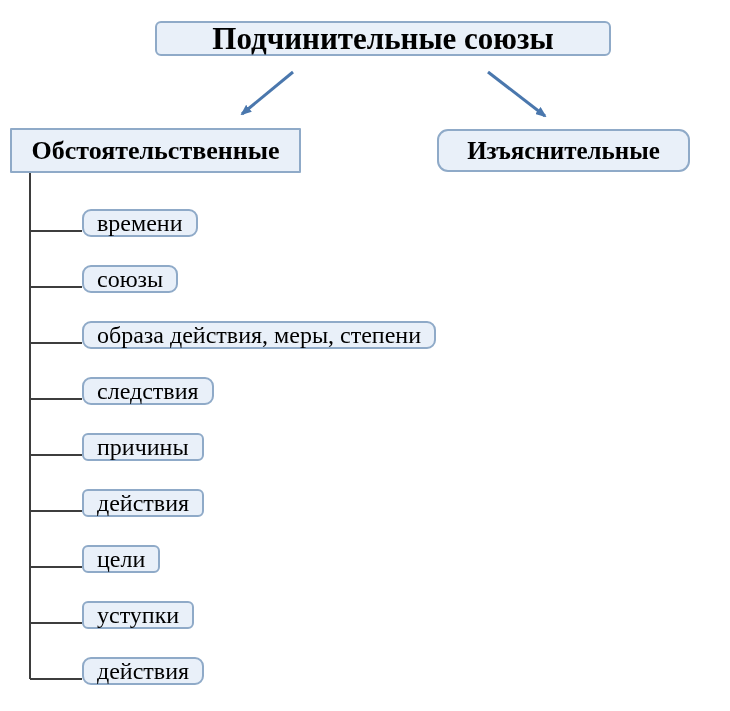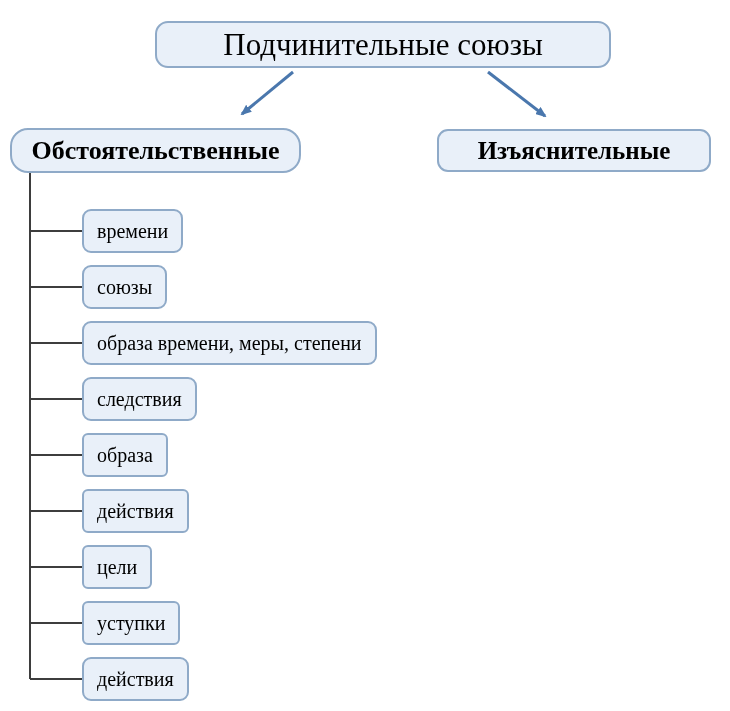--- a/index.html
+++ b/index.html
@@ -25,36 +25,37 @@
     background: var(--box-fill);
     border: 2px solid var(--box-border);
     display: flex;
     align-items: center;
     justify-content: center;
     color: var(--text);
   }
   .title-box {
     position: absolute;
     left: 155px; top: 21px;
-    width: 456px; height: 47px;
-    border-radius: 13px;
+    width: 456px; height: 35px;
+    border-radius: 6px;
     font-size: 31px;
+    font-weight: bold;
   }
   .branch-left {
     position: absolute;
     left: 10px; top: 128px;
     width: 291px; height: 45px;
-    border-radius: 18px;
+    border-radius: 1px;
     font-size: 26px;
     font-weight: 600;
   }
   .branch-right {
     position: absolute;
     left: 437px; top: 129px;
-    width: 274px; height: 43px;
+    width: 253px; height: 43px;
     border-radius: 11px;
     font-size: 25px;
     font-weight: 700;
   }
   .arrows-svg {
     position: absolute;
     left: 0; top: 0;
     width: 730px; height: 711px;
     pointer-events: none;
   }
@@ -75,24 +76,24 @@
     gap: 12px;
   }
   .item { position: relative; height: 44px; }
   .conn {
     position: absolute;
     left: -52px; top: 21px;
     width: 52px; height: 2px;
     background: var(--connector);
   }
   .node {
-    height: 44px;
+    height: 28px;
     padding: 11px 13px;
     border-radius: 9px;
-    font-size: 20px;
+    font-size: 24px;
     white-space: nowrap;
   }
   .item:nth-child(5) .node,
   .item:nth-child(6) .node,
   .item:nth-child(7) .node,
   .item:nth-child(8) .node { border-radius: 6px; }
 </style>
 </head>
 <body>
 
@@ -120,29 +121,29 @@
     <div class="item">
       <span class="conn"></span>
       <span class="node-box node">времени</span>
     </div>
     <div class="item">
       <span class="conn"></span>
       <span class="node-box node">союзы</span>
     </div>
     <div class="item">
       <span class="conn"></span>
-      <span class="node-box node">образа времени, меры, степени</span>
+      <span class="node-box node">образа действия, меры, степени</span>
     </div>
     <div class="item">
       <span class="conn"></span>
       <span class="node-box node">следствия</span>
     </div>
     <div class="item">
       <span class="conn"></span>
-      <span class="node-box node">образа</span>
+      <span class="node-box node">причины</span>
     </div>
     <div class="item">
       <span class="conn"></span>
       <span class="node-box node">действия</span>
     </div>
     <div class="item">
       <span class="conn"></span>
       <span class="node-box node">цели</span>
     </div>
     <div class="item">

